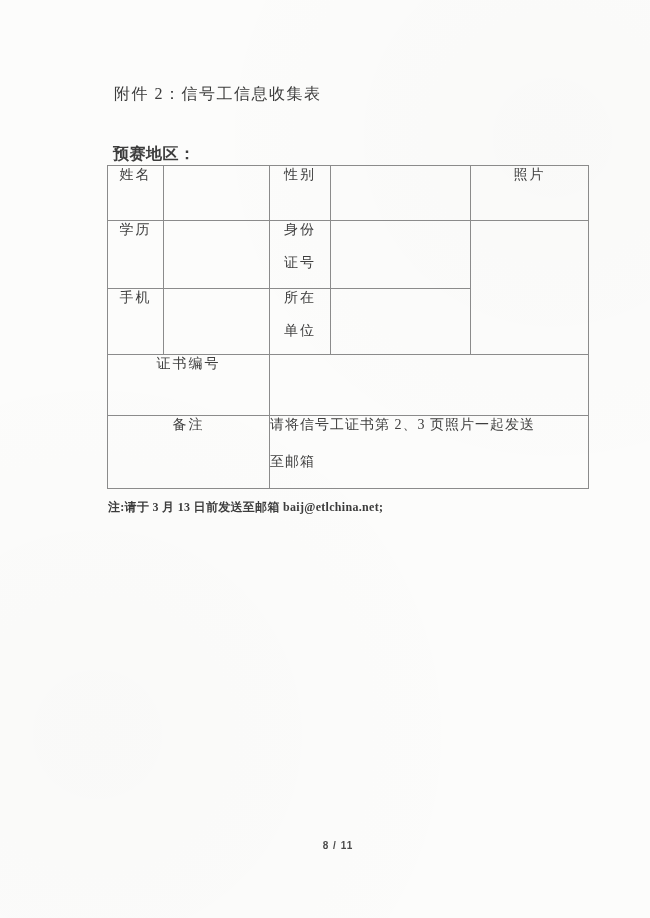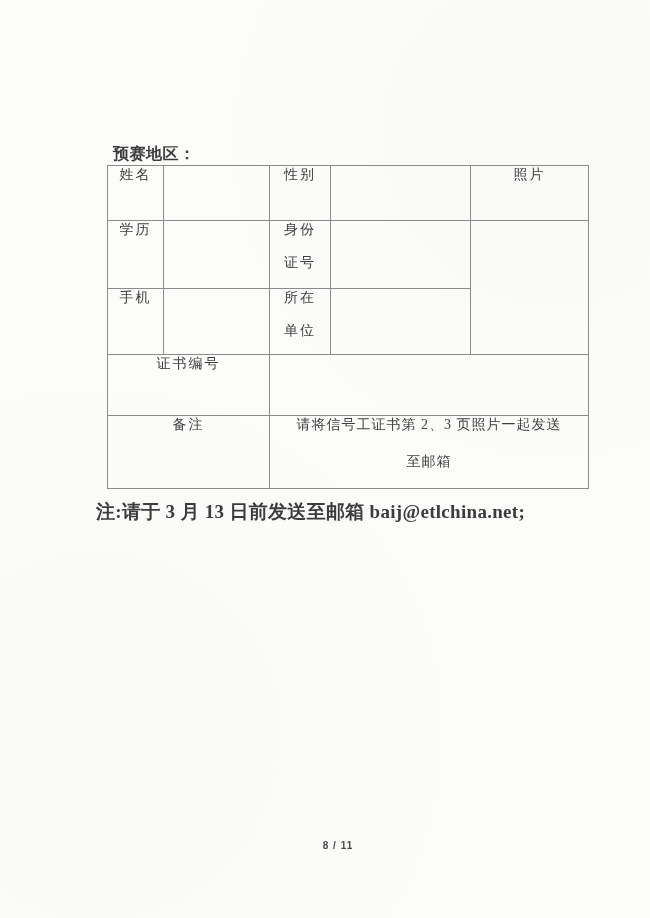--- a/index.html
+++ b/index.html
@@ -66,35 +66,35 @@
     background: transparent;
   }
   .line {
     line-height: 18px;
     text-align: center;
   }
   .line + .line {
     margin-top: 15px;
   }
   td.remark-cell {
-    text-align: center;
+    text-align: left;
     padding: 9px 10px 0 9px;
     letter-spacing: 1px;
   }
   td.remark-cell .rline + .rline {
     margin-top: 19px;
   }
   .rline {
     line-height: 18px;
   }
   .footnote {
     position: absolute;
-    left: 96px;
+    left: 108px;
     top: 499px;
-    font-size: 19px;
+    font-size: 12px;
     font-weight: 600;
     letter-spacing: 0.3px;
     color: #3c3c3c;
     white-space: nowrap;
   }
   .page-number {
     position: absolute;
     left: 0;
     top: 840px;
     width: 676px; 
@@ -104,20 +104,21 @@
     font-family: "Liberation Sans", sans-serif;
     color: #4a4a4a;
     letter-spacing: 1px;
   }
 </style>
 </head>
 <body>
 
 <div class="page">
 
+  <div class="doc-title">附件 2：信号工信息收集表</div>
 
   <div class="region-label">预赛地区：</div>
 
   <table class="form-table">
     <colgroup>
       <col style="width:56px">
       <col style="width:106px">
       <col style="width:61px">
       <col style="width:140px">
       <col style="width:118px">

